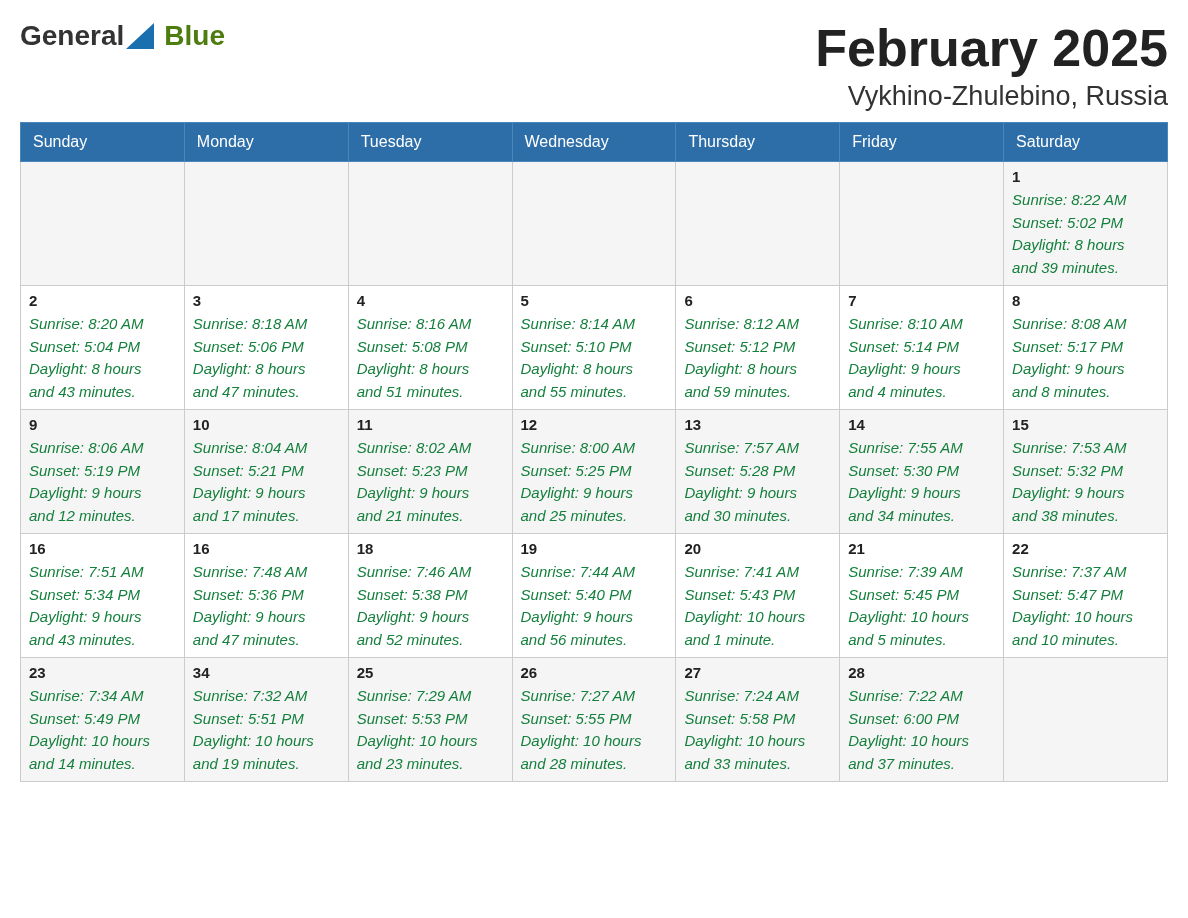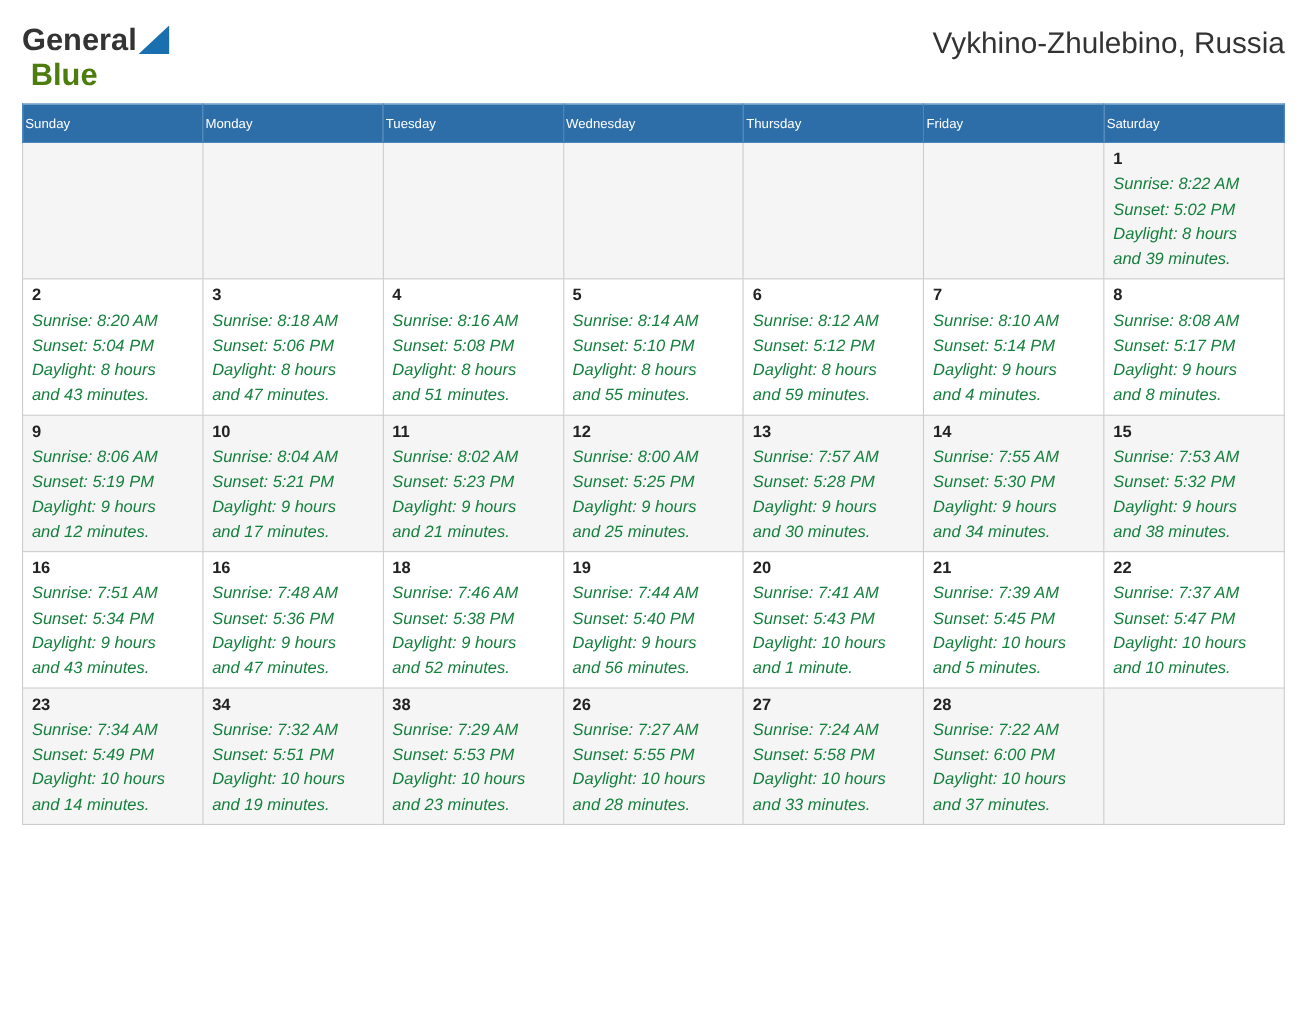--- a/index.html
+++ b/index.html
@@ -31,23 +31,23 @@
       margin-top: 4px;
     }
     .calendar {
       width: 100%;
       border-collapse: collapse;
       border: 1px solid #ccc;
     }
     .calendar th {
       background-color: #2d6ea8;
       color: #fff;
-      font-size: 12px;
+      font-size: 16px;
       font-weight: normal;
-      padding: 10px 2px;
+      padding: 10px 12px;
       text-align: left;
       border: 1px solid #4a85bb;
     }
     .calendar td {
       vertical-align: top;
       border: 1px solid #ccc;
       padding: 6px 8px;
       width: calc(100% / 7);
       min-height: 110px;
       background: #fff;
@@ -71,21 +71,21 @@
       font-size: 15px;
       color: #15803d;
       line-height: 1.5;
       font-style: italic;
     }
     .empty-cell {
       background: #f5f5f5;
     }
     .logo-wrapper {
       display: flex;
-      flex-direction: column;
+      flex-direction: row;
       align-items: flex-start;
     }
     .logo-row {
       display: flex;
       align-items: center;
     }
   </style>
 </head>
 <body>
 
@@ -95,20 +95,21 @@
       <span style="font-size:28px;font-weight:bold;color:#333;">General</span>
       <svg width="28" height="26" viewBox="0 0 28 26" style="margin: 0 2px 0 2px;">
         <polygon points="0,26 28,26 28,0" fill="#1a6faf"></polygon>
       </svg>
     </div>
     <div>
       <span style="font-size:28px;font-weight:bold;color:#4d7c0f;margin-left:8px;">Blue</span>
     </div>
   </div>
   <div class="title-section">
+    <div class="calendar-title">February 2025</div>
     <div class="calendar-subtitle">Vykhino-Zhulebino, Russia</div>
   </div>
 </div>
 
 <table class="calendar">
   <thead>
     <tr>
     <th>Sunday</th>
         <th>Monday</th>
         <th>Tuesday</th>
@@ -224,21 +225,21 @@
       <tr>
         <td>
           <span class="day-number">23</span>
           <div class="day-info">Sunrise: 7:34 AM<br>Sunset: 5:49 PM<br>Daylight: 10 hours<br>and 14 minutes.</div>
         </td>
         <td>
           <span class="day-number">34</span>
           <div class="day-info">Sunrise: 7:32 AM<br>Sunset: 5:51 PM<br>Daylight: 10 hours<br>and 19 minutes.</div>
         </td>
         <td>
-          <span class="day-number">38</span>
+          <span class="day-number">25</span>
           <div class="day-info">Sunrise: 7:29 AM<br>Sunset: 5:53 PM<br>Daylight: 10 hours<br>and 23 minutes.</div>
         </td>
         <td>
           <span class="day-number">26</span>
           <div class="day-info">Sunrise: 7:27 AM<br>Sunset: 5:55 PM<br>Daylight: 10 hours<br>and 28 minutes.</div>
         </td>
         <td>
           <span class="day-number">27</span>
           <div class="day-info">Sunrise: 7:24 AM<br>Sunset: 5:58 PM<br>Daylight: 10 hours<br>and 33 minutes.</div>
         </td>

